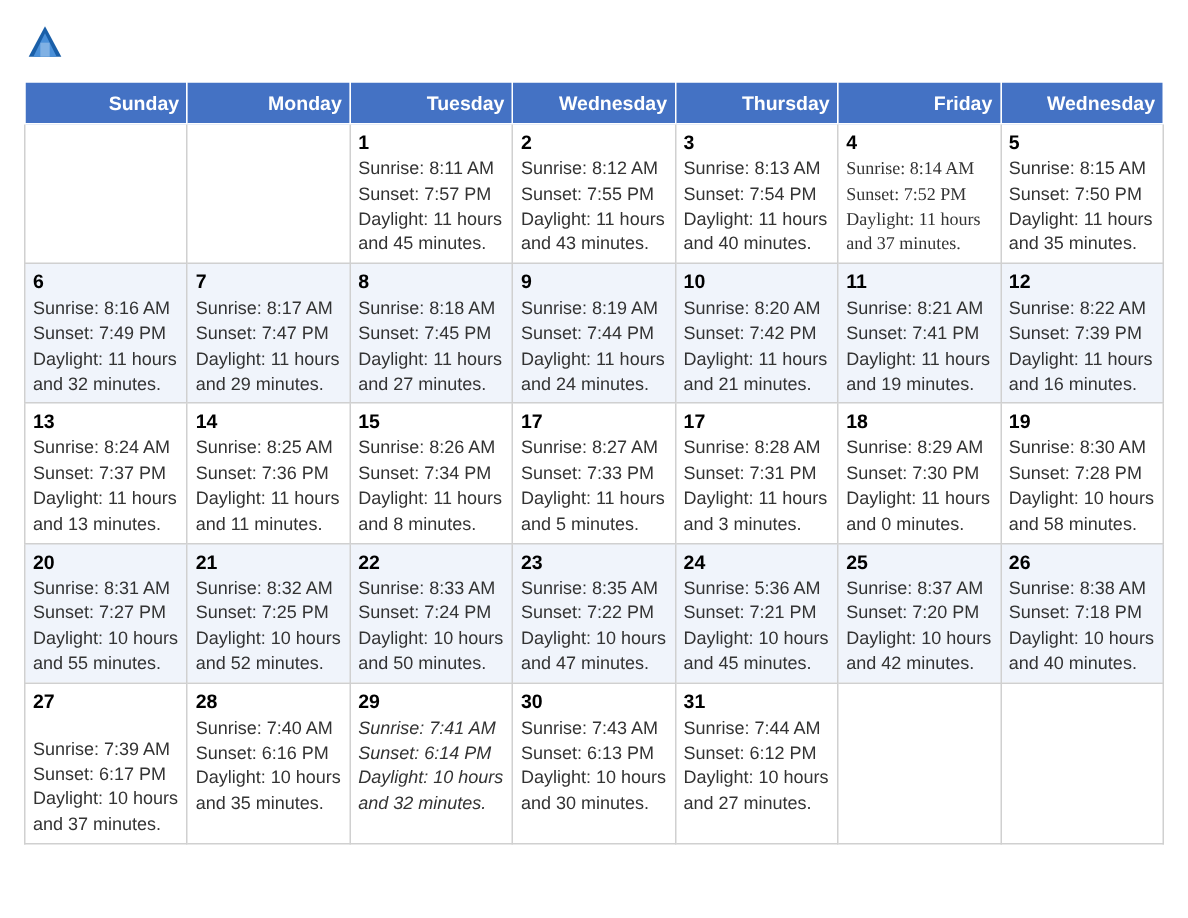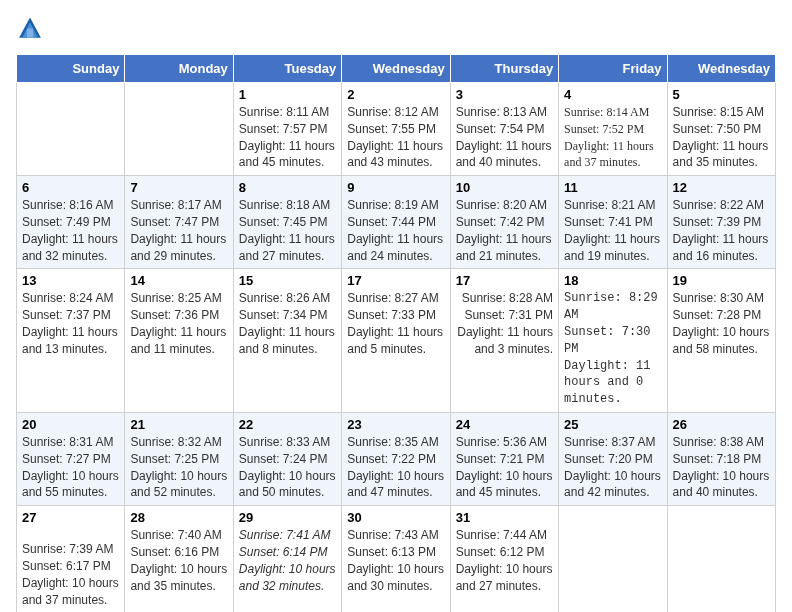--- a/index.html
+++ b/index.html
@@ -218,27 +218,27 @@
 Daylight: 11 hours and 8 minutes.</div>
         </td>
         <td>
           <span class="day-num">17</span>
           <div class="day-info" style="white-space: pre-line;">Sunrise: 8:27 AM
 Sunset: 7:33 PM
 Daylight: 11 hours and 5 minutes.</div>
         </td>
         <td>
           <span class="day-num">17</span>
-          <div class="day-info" style="white-space: pre-line; text-align: right;">Sunrise: 8:28 AM
+          <div class="day-info" style="white-space: pre-line;">Sunrise: 8:28 AM
 Sunset: 7:31 PM
 Daylight: 11 hours and 3 minutes.</div>
         </td>
         <td>
           <span class="day-num">18</span>
-          <div class="day-info" style="white-space: pre-line; font-family: Liberation Mono, monospace;">Sunrise: 8:29 AM
+          <div class="day-info" style="white-space: pre-line;">Sunrise: 8:29 AM
 Sunset: 7:30 PM
 Daylight: 11 hours and 0 minutes.</div>
         </td>
         <td>
           <span class="day-num">19</span>
           <div class="day-info" style="white-space: pre-line;">Sunrise: 8:30 AM
 Sunset: 7:28 PM
 Daylight: 10 hours and 58 minutes.</div>
         </td>
       </tr>

